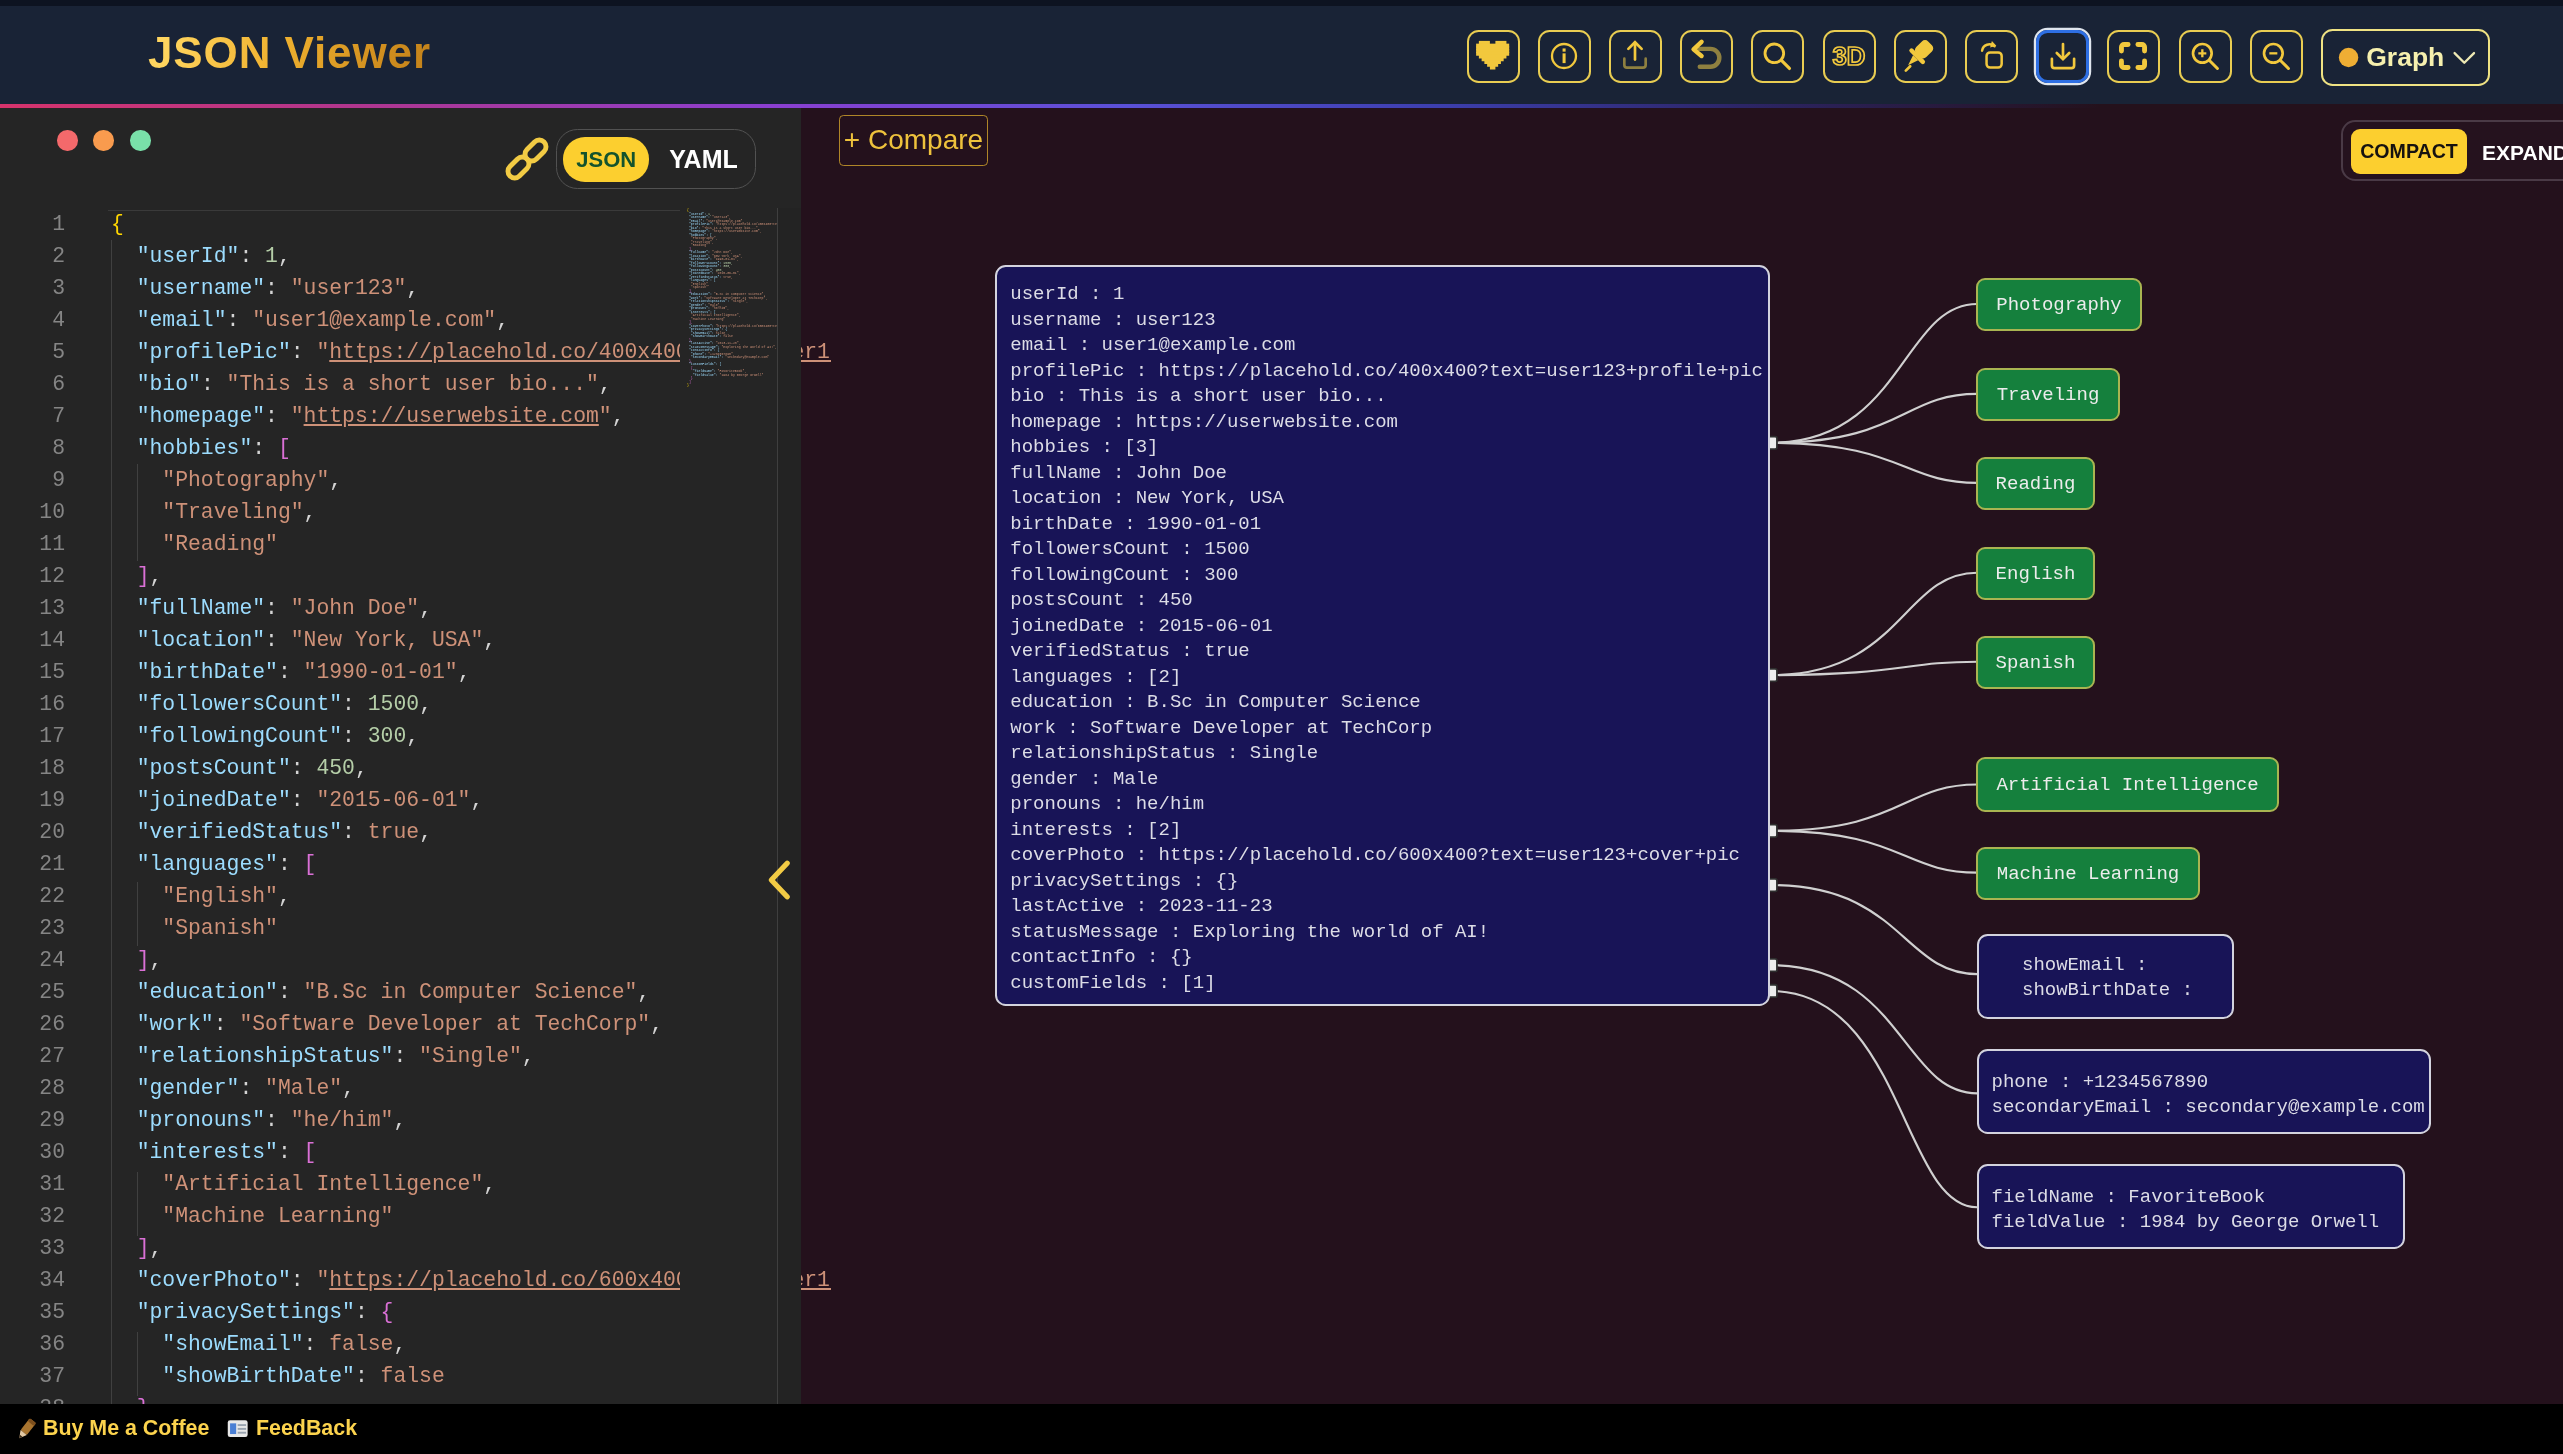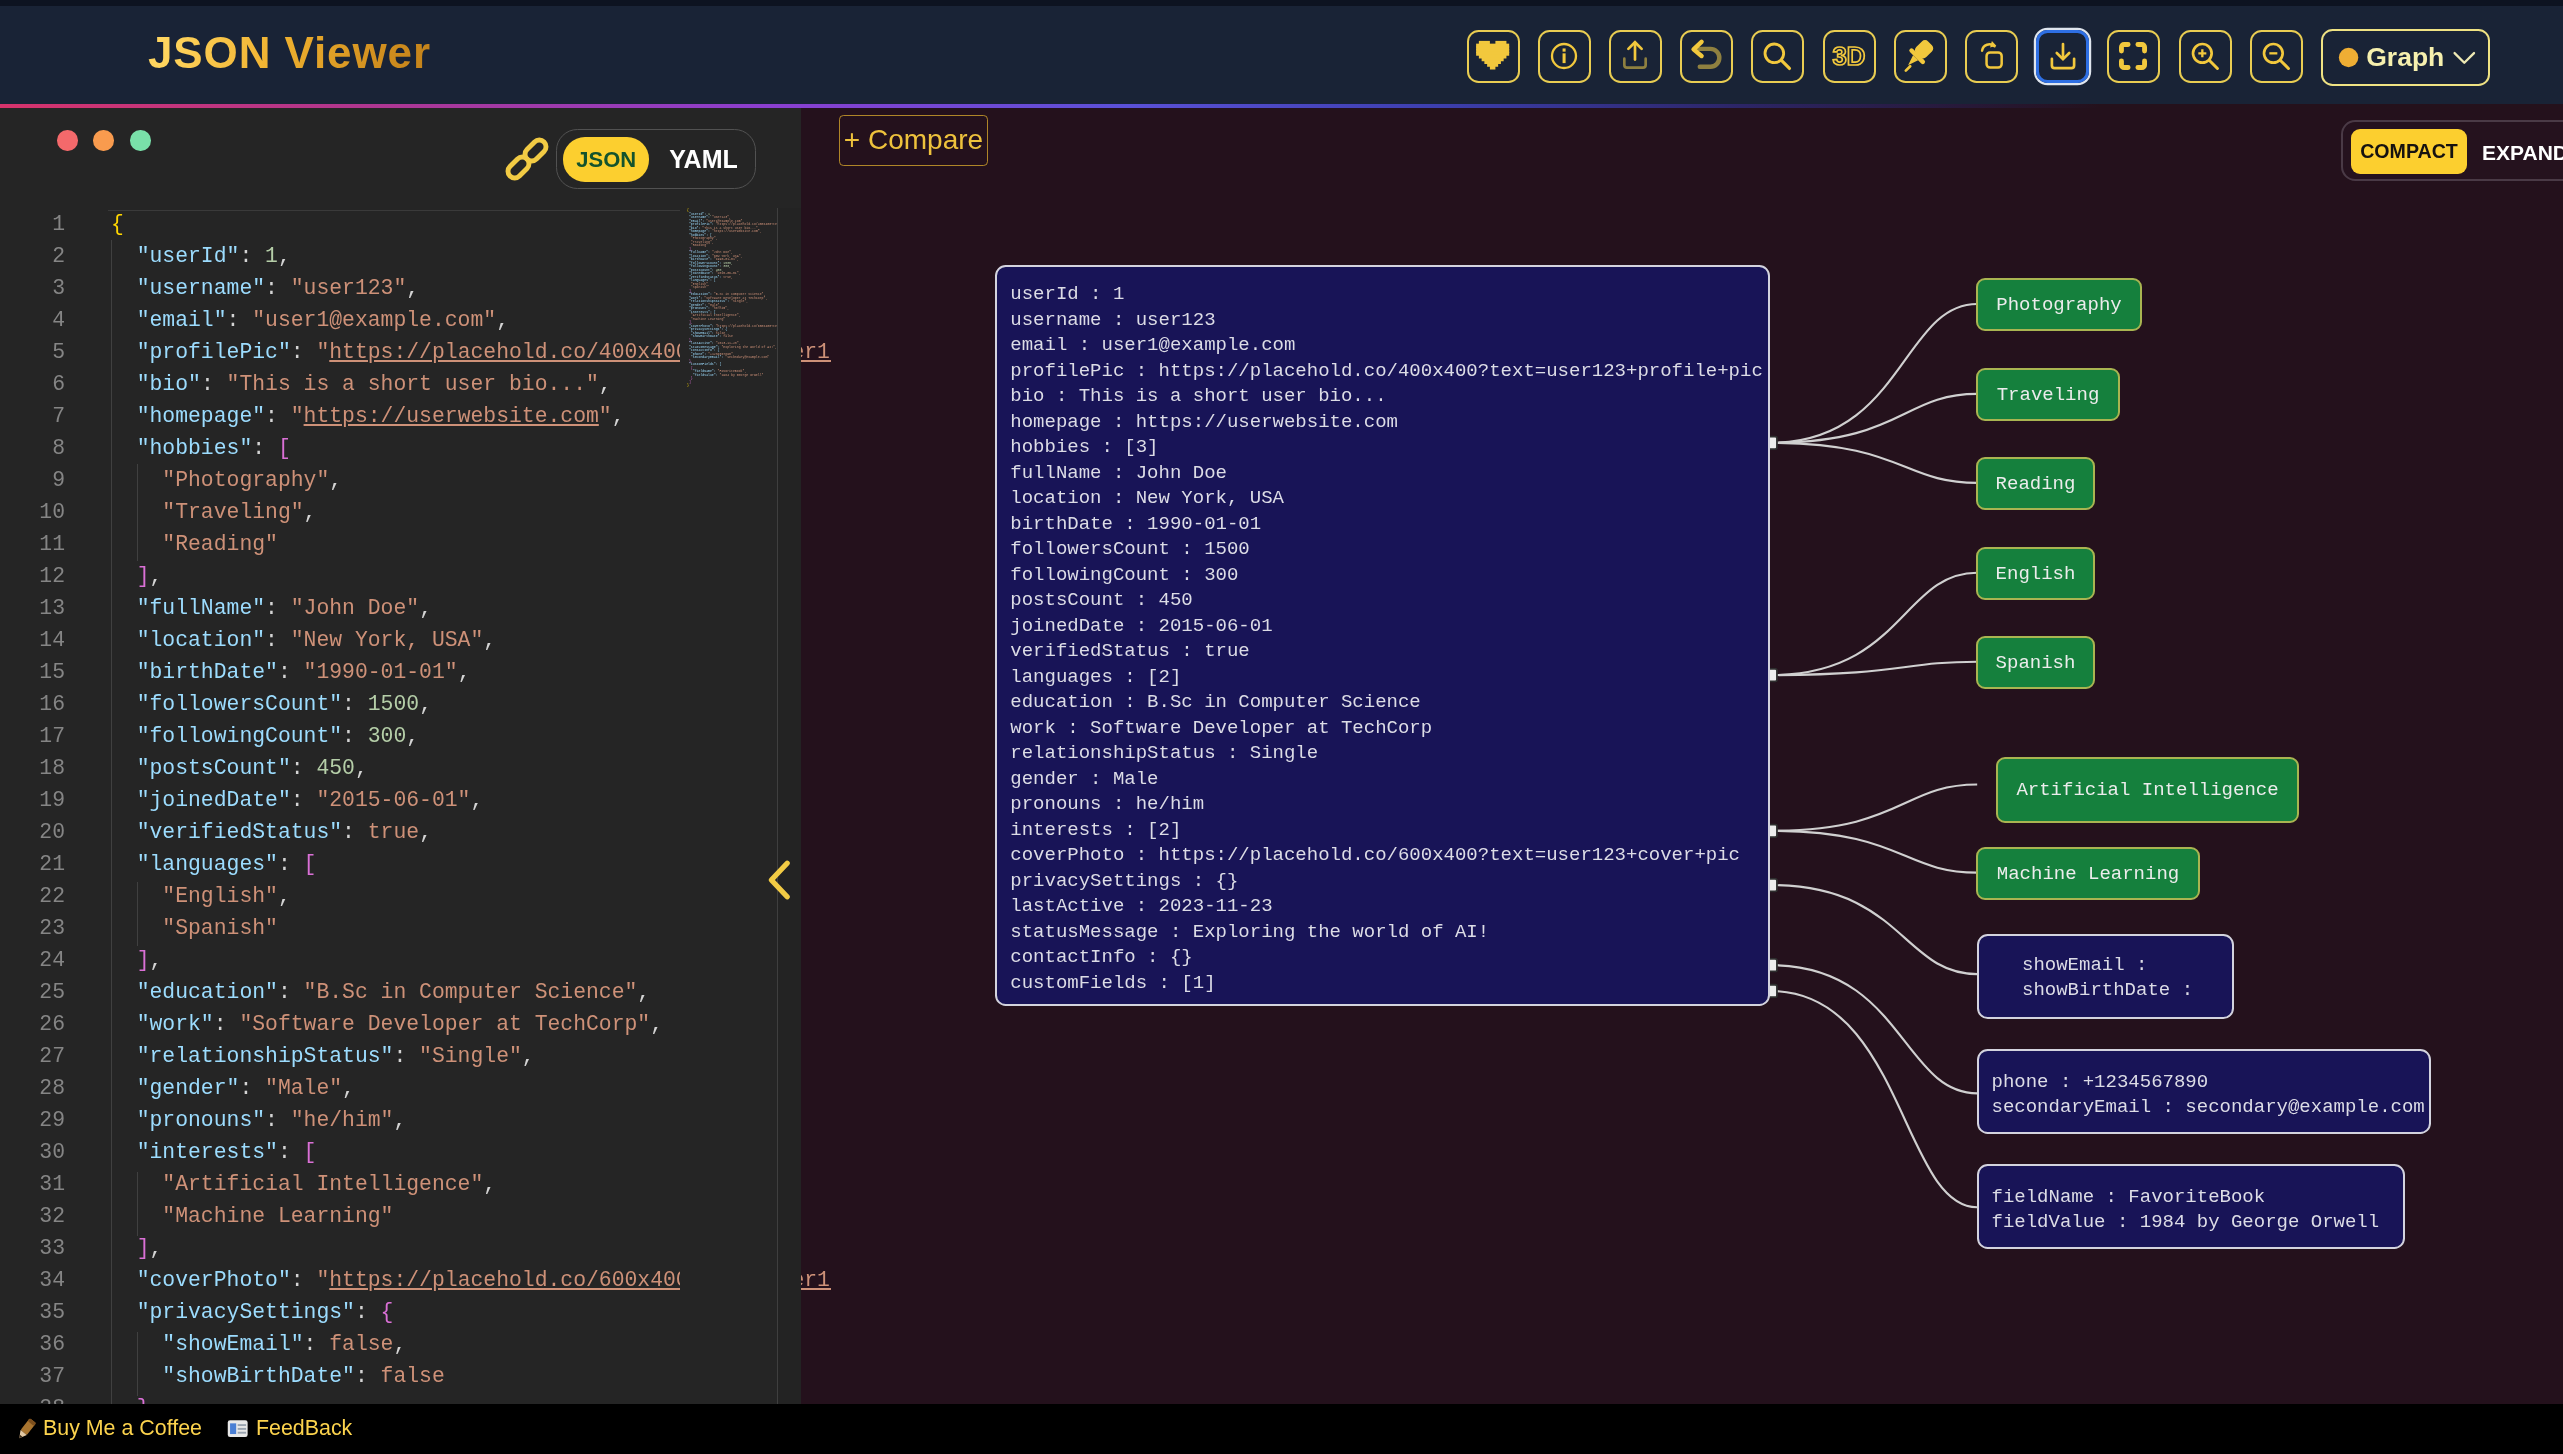--- a/index.html
+++ b/index.html
@@ -47,21 +47,21 @@
 #bignode{position:absolute;left:164px;top:157px;width:775px;height:741px;background:#181457;
 border:2.2px solid #d3d3de;border-radius:10.7px;}
 #bignode pre{margin:15px 0 0 13.3px;font:19px/25.5px "Liberation Mono",monospace;color:#dcdce6;}
 .gn{position:absolute;background:#15803d;border:2.2px solid #a9b551;border-radius:9px;
 display:flex;align-items:center;justify-content:center;}
 .gn span{font:19px "Liberation Mono",monospace;color:#ececec;}
 .nn{position:absolute;background:#181457;border:2.2px solid #d3d3de;border-radius:10.7px;}
 .nn pre{color:#dcdce6;}
 
 #foot{position:absolute;left:0;top:1404px;width:2563px;height:50px;background:#000;}
-.ft{position:absolute;top:0;color:#fcd34d;font-weight:normal;font-size:21.4px;line-height:48px;}
+.ft{position:absolute;top:0;color:#fcd34d;font-weight:bold;font-size:21.4px;line-height:48px;}
 </style></head><body>
 <div id="hdr">
 <div id="hdrtop"></div>
 <div id="logo">JSON Viewer</div>
 <div class="ic" style="left:1467px;">
       <svg width="48" height="48" viewBox="0 0 54 54">
         <g fill="#f2c83d">
           <rect x="11.1" y="10.0" width="12.4" height="4.3"></rect>
           <rect x="29.7" y="10.0" width="12.4" height="4.3"></rect>
           <rect x="8.0" y="13.1" width="37.2" height="4.3"></rect>
@@ -388,21 +388,21 @@
     </div>
 <div class="gn" style="left:1145px;top:349px;width:119px;height:53px;">
       <span>Reading</span>
     </div>
 <div class="gn" style="left:1145px;top:439px;width:119px;height:53px;">
       <span>English</span>
     </div>
 <div class="gn" style="left:1145px;top:528px;width:119px;height:53px;">
       <span>Spanish</span>
     </div>
-<div class="gn" style="left:1145px;top:649px;width:303px;height:66px;margin-left:20px;">
+<div class="gn" style="left:1145px;top:649px;width:303px;height:55px;">
       <span>Artificial Intelligence</span>
     </div>
 <div class="gn" style="left:1145px;top:739px;width:224px;height:53px;">
       <span>Machine Learning</span>
     </div>
 <div class="nn" style="left:1146px;top:826px;width:257px;height:85px;">
       <pre style="margin:0;padding-left:43px;padding-top:17px;font:19px/25px 'Liberation Mono',monospace;">showEmail :
 showBirthDate :</pre>
     </div>
 <div class="nn" style="left:1146px;top:941px;width:454px;height:85px;">

